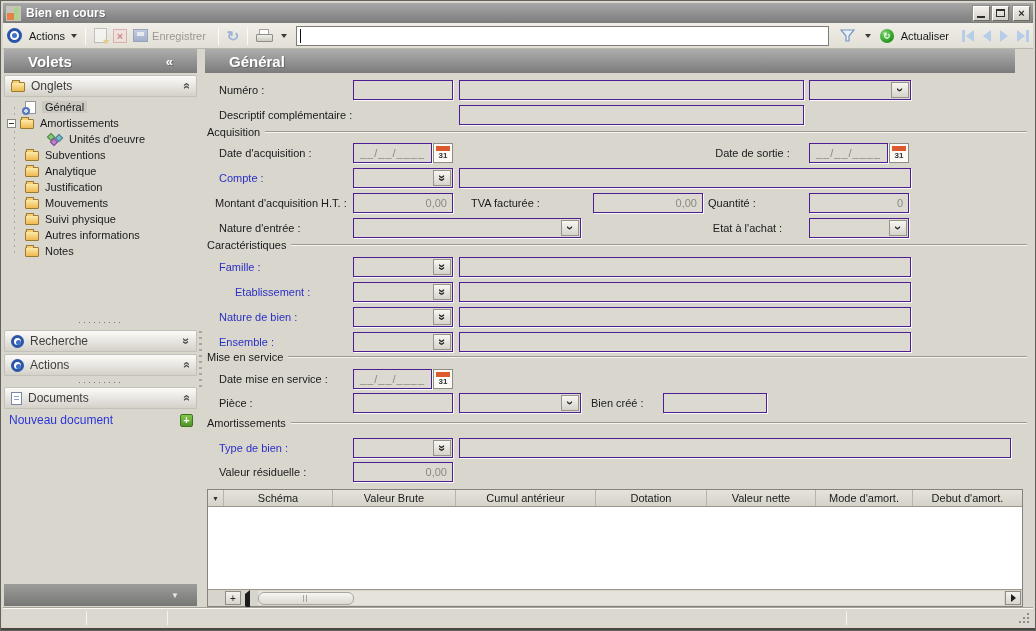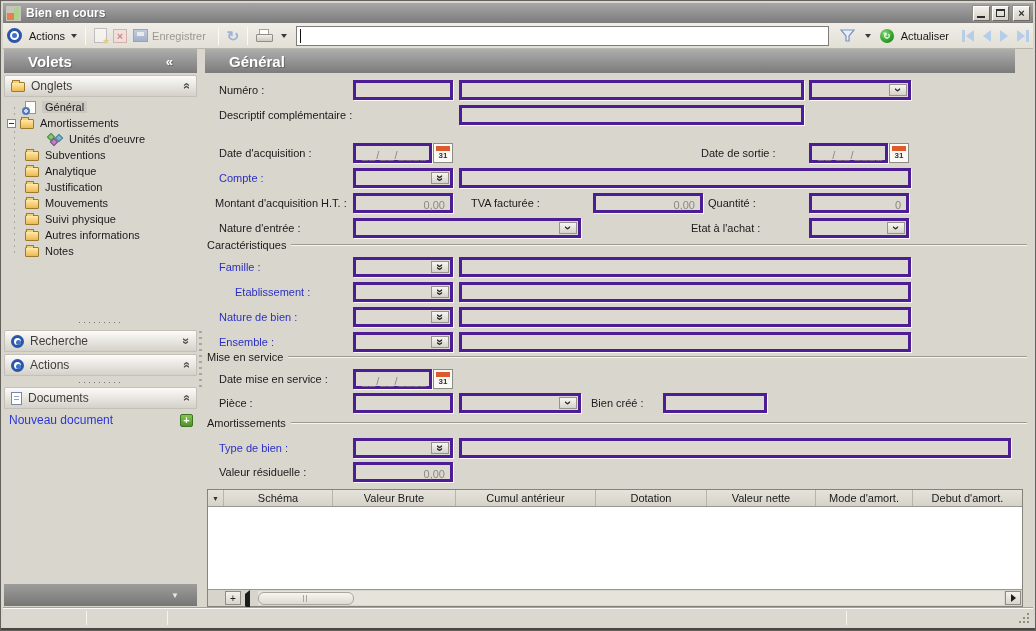--- a/index.html
+++ b/index.html
@@ -93,22 +93,22 @@
   .newdoc-link{color:#2b36d8;cursor:pointer;}
   .plusbtn{width:13px;height:13px;border-radius:2px;background:linear-gradient(#83c64c,#4f9429);border:1px solid #3c7420;
     color:#fff;font-weight:bold;font-size:11px;line-height:11px;text-align:center;}
   .side-bottom{position:absolute;left:3px;width:193px;height:22px;background:linear-gradient(#9d9d9b,#767674);
     display:flex;align-items:center;justify-content:flex-end;padding-right:18px;}
   .side-bottom .v{color:#e9e7e1;font-size:8px;}
   .vsplit-dots{position:absolute;width:3px;background:repeating-linear-gradient(#a9a69d 0 2px,transparent 2px 6px);}
   
   .lbl{position:absolute;white-space:nowrap;color:#1a1a1a;}
   .lbl.blue{color:#2b2fc4;}
-  .lbl.r{text-align:left;}
-  .fld{position:absolute;height:20px;background:#dcd9d1;border:3px solid #4c1d95;box-shadow:1px 1px 0 rgba(255,255,255,.85);}
+  .lbl.r{text-align:center;}
+  .fld{position:absolute;height:20px;background:#dcd9d1;border:1px solid #4c1d95;box-shadow:1px 1px 0 rgba(255,255,255,.85);}
   .fld .val{position:absolute;right:5px;top:3px;color:#8b897f;}
   .fld .ph{position:absolute;left:6px;top:3px;color:#8b897f;letter-spacing:1px;}
   .combo-btn{position:absolute;right:1px;top:1px;bottom:1px;width:18px;
     background:linear-gradient(#f7f6f1,#d6d3cb);border:1px solid #97948b;
     display:flex;align-items:center;justify-content:center;}
   .chev1::before{content:"›";display:inline-block;transform:rotate(90deg);font-weight:bold;font-size:13px;color:#2e2c29;line-height:0;}
   .chev2::before{content:"»";display:inline-block;transform:rotate(90deg);font-weight:bold;font-size:12px;color:#2e2c29;line-height:0;}
   .calbtn{position:absolute;width:20px;height:20px;background:#fbfaf7;border:1px solid #8d8b82;
     display:flex;flex-direction:column;align-items:center;}
   .calbtn .cal-top{width:14px;height:5px;background:#dd5a2c;margin-top:2px;}
@@ -335,20 +335,24 @@
   <span class="fld" style="left:458px;top:79px;width:345px;"></span>
   <span class="fld" style="left:808px;top:79px;width:102px;">
     <span class="combo-btn">
         <span class="chev1"></span>
       </span>
   </span>
 
   <span class="lbl" style="left:218px;top:108px;">Descriptif complémentaire :</span>
   <span class="fld" style="left:458px;top:104px;width:345px;"></span>
 
+  <div class="group" style="top:125px;">
+    <span>Acquisition</span>
+    <span class="gline"></span>
+  </div>
   <span class="lbl" style="left:218px;top:146px;">Date d'acquisition :</span>
   <span class="fld" style="left:352px;top:142px;width:79px;">
     <span class="ph">__/__/____</span>
   </span>
   <span class="calbtn" style="left:432px;top:142px;">
     <span class="cal-top"></span>
     <span class="cal-num">31</span>
   </span>
   <span class="lbl r" style="left:700px;top:146px;width:103px;">Date de sortie :</span>
   <span class="fld" style="left:808px;top:142px;width:79px;">

